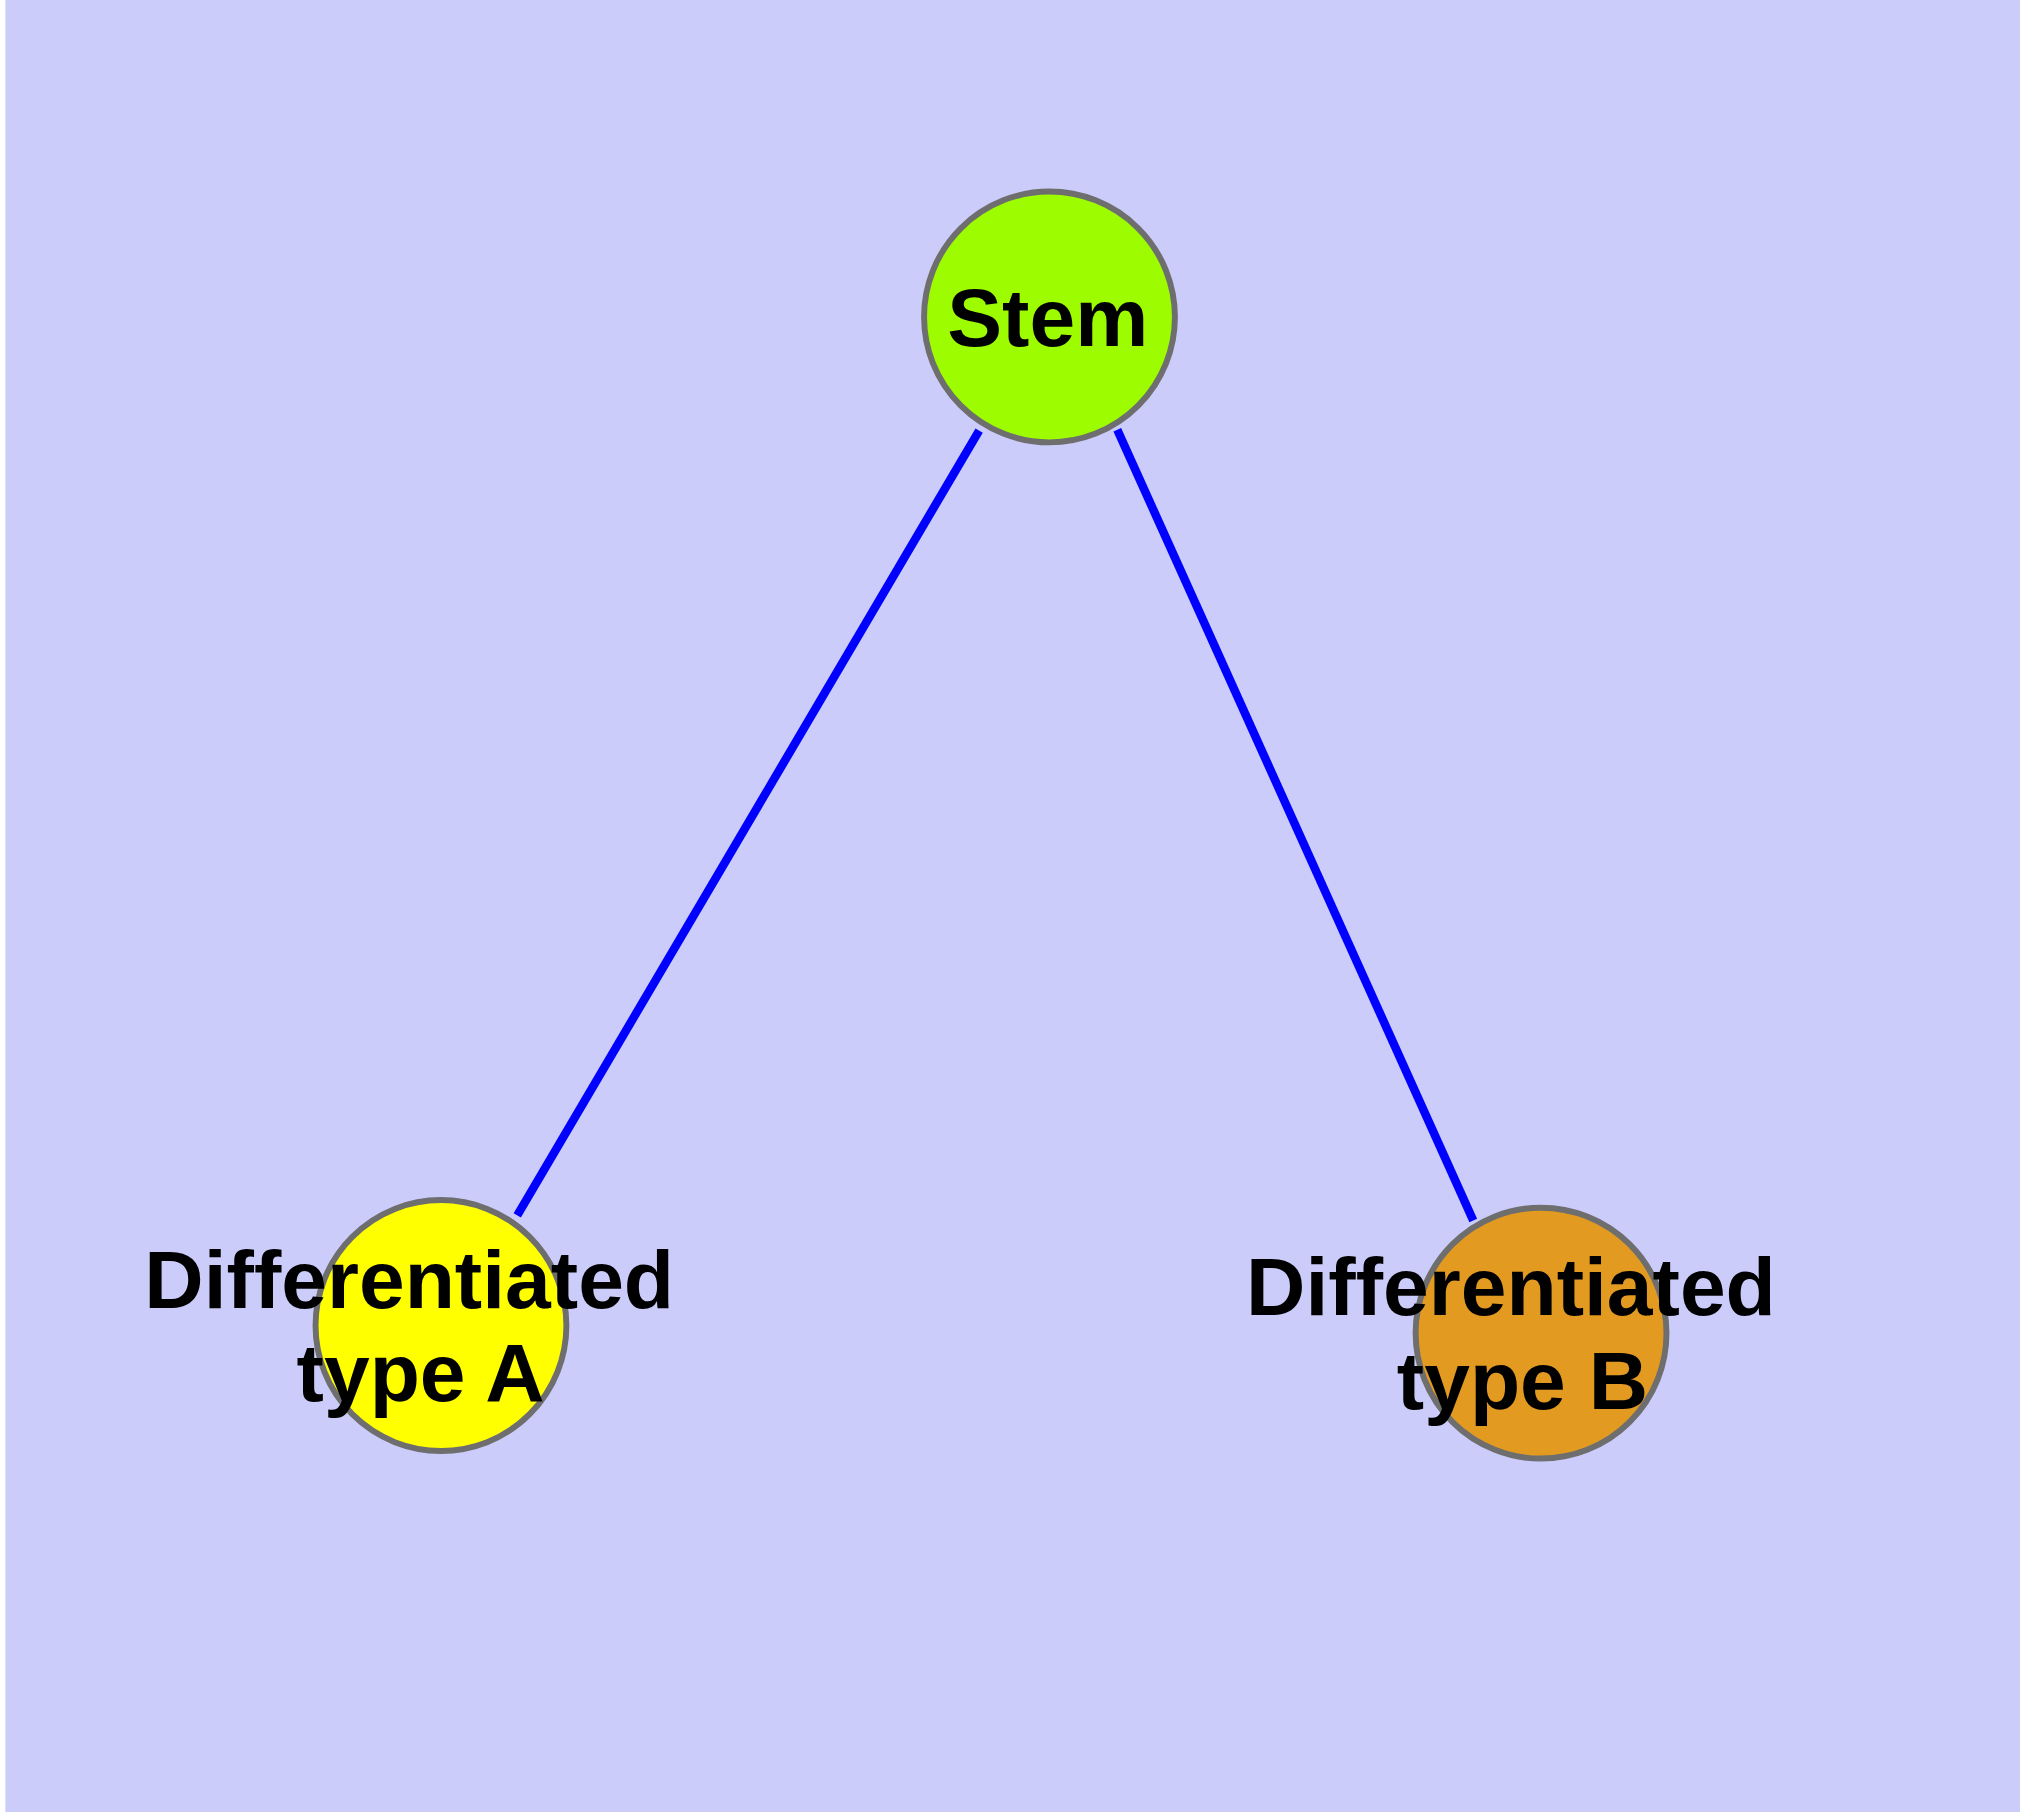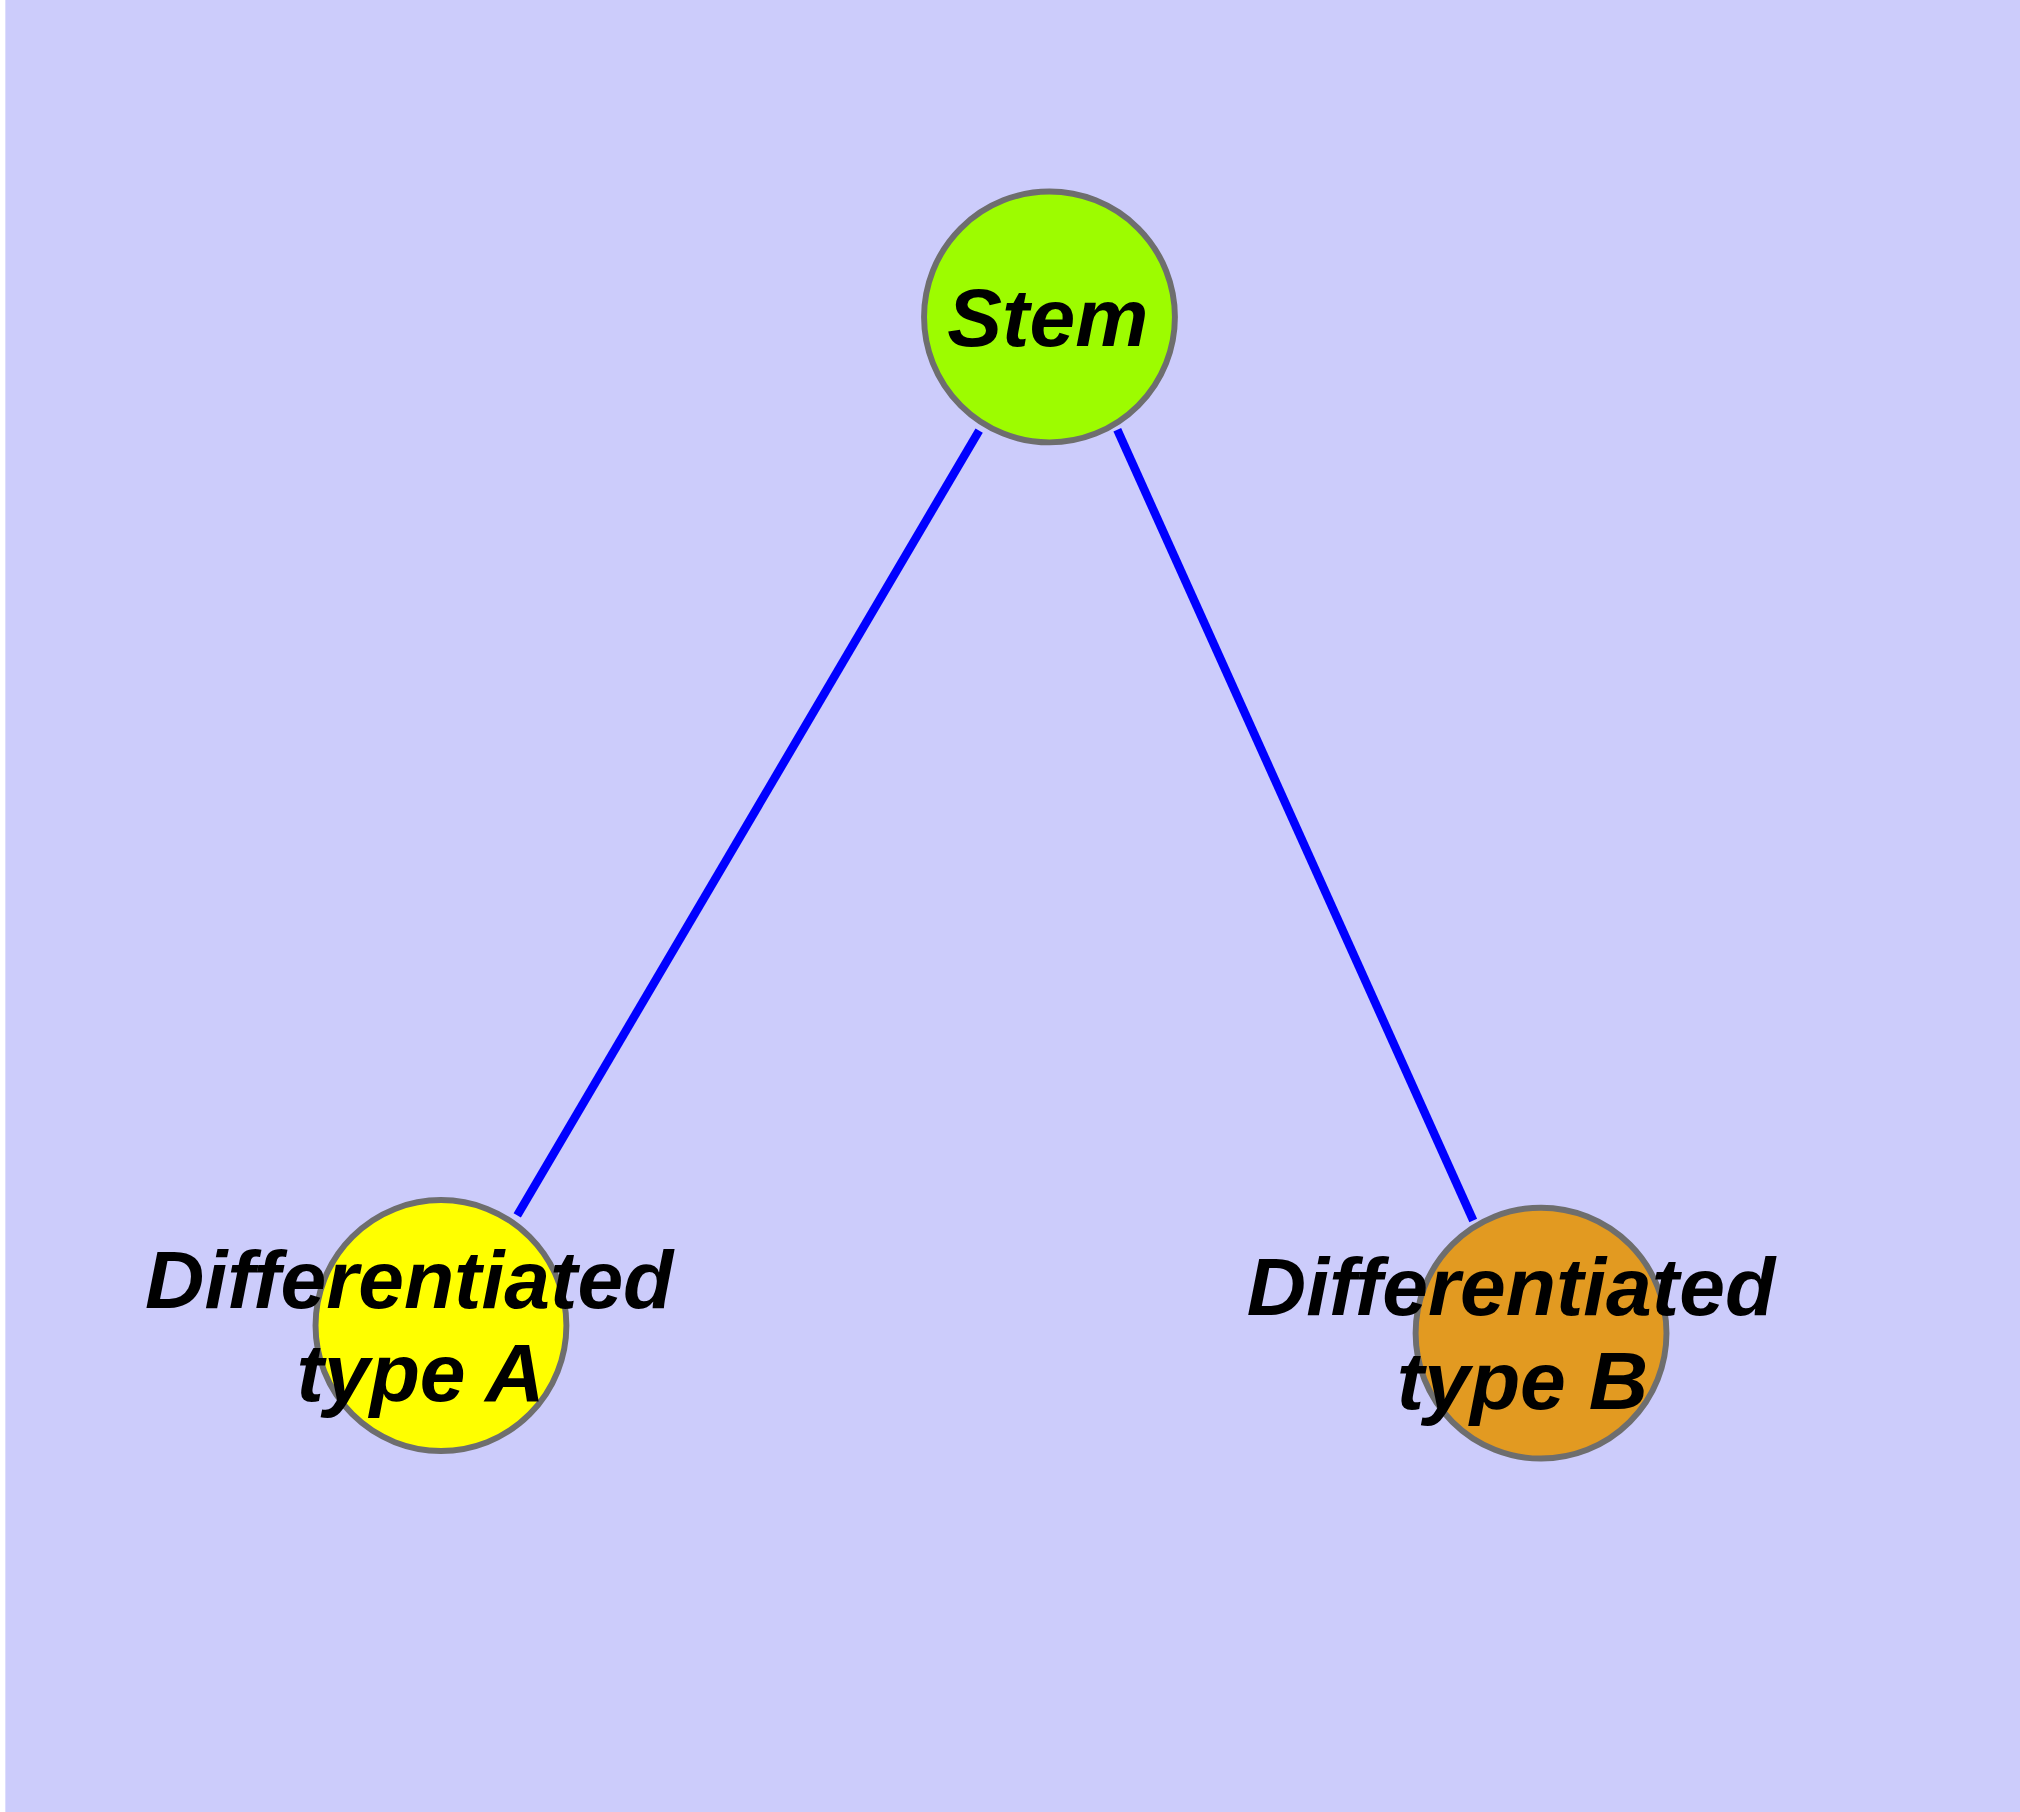--- a/index.html
+++ b/index.html
@@ -11,21 +11,20 @@
     width: 2021px;
     height: 1812px;
     overflow: hidden;
     font-family: "Liberation Sans", sans-serif;
   }
   #diagram-root {
     position: relative;
     width: 2021px;
     height: 1812px;
     background: #ffffff;
-    font-style: italic;
   }
   #diagram-svg {
     display: block;
     width: 2021px;
     height: 1812px;
   }
   .node-label {
     font-family: "Liberation Sans", sans-serif;
     font-weight: bold;
     fill: #000000;

